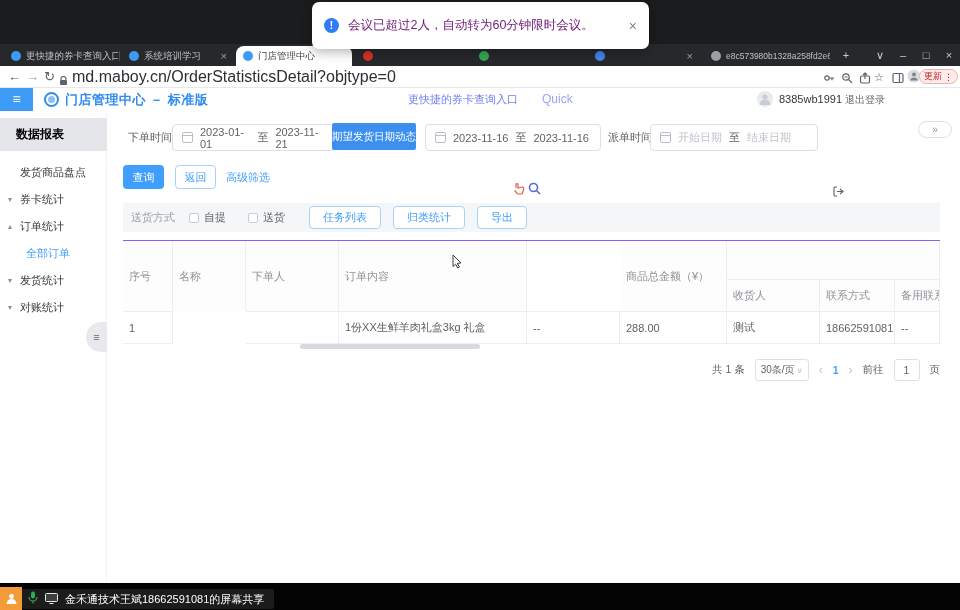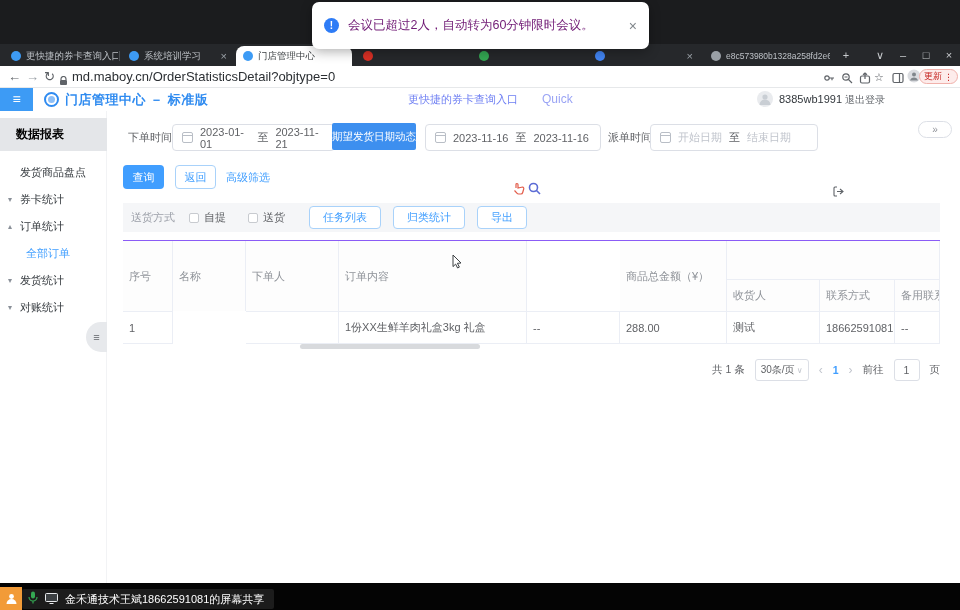--- a/index.html
+++ b/index.html
@@ -15,21 +15,21 @@
   .tab { position:absolute; top:2px; height:20px; display:flex; align-items:center; gap:5px; padding:0 7px; font-size:9.5px; color:#bdc1c6; overflow:hidden; white-space:nowrap; }
   .tab .dot { width:10px; height:10px; border-radius:50%; flex:0 0 auto; }
   .tab .tclose { color:#9aa0a6; font-size:11px; margin-left:auto; }
   .tab.active { background:#ffffff; color:#3c4043; border-radius:8px 8px 0 0; }
   .tabsep { position:absolute; top:7px; width:1px; height:10px; background:#4b4e52; }
   .winbtn { position:absolute; top:1px; width:20px; height:20px; color:#c8cbce; font-size:11px; text-align:center; line-height:20px; }
 
   
   #toolbar { left:0; top:66px; width:960px; height:22px; background:#ffffff; border-bottom:1px solid #e6e8ea; }
   .navic { position:absolute; top:0; height:22px; line-height:22px; font-size:13px; color:#5f6368; }
-  #url-text { position:absolute; left:72px; top:0; height:22px; line-height:22px; font-size:13px; color:#2b2f33; }
+  #url-text { position:absolute; left:72px; top:0; height:22px; line-height:22px; font-size:16px; color:#2b2f33; }
   .lockwrap { position:absolute; left:59px; top:6px; }
   .mini-ic { position:absolute; top:4px; }
   #update-pill { position:absolute; left:919px; top:3px; width:39px; height:15px; background:#fdeceb; border:1px solid #f0b1ab; border-radius:8px; color:#c5221f; font-size:9px; display:flex; align-items:center; justify-content:center; gap:2px; }
 
   
   #notif { left:312px; top:2px; width:337px; height:47px; background:#fff; border-radius:7px; box-shadow:0 3px 12px rgba(0,0,0,.3); display:flex; align-items:center; gap:9px; padding:0 12px; z-index:50; }
   #notif .info { width:15px; height:15px; border-radius:50%; background:#2e7cf6; color:#fff; font-size:10px; font-weight:bold; text-align:center; line-height:15px; flex:0 0 auto; }
   #notif .msg { font-size:12.5px; color:#701a75; white-space:nowrap; }
   #notif .nclose { margin-left:auto; color:#80868b; font-size:14px; }
 

